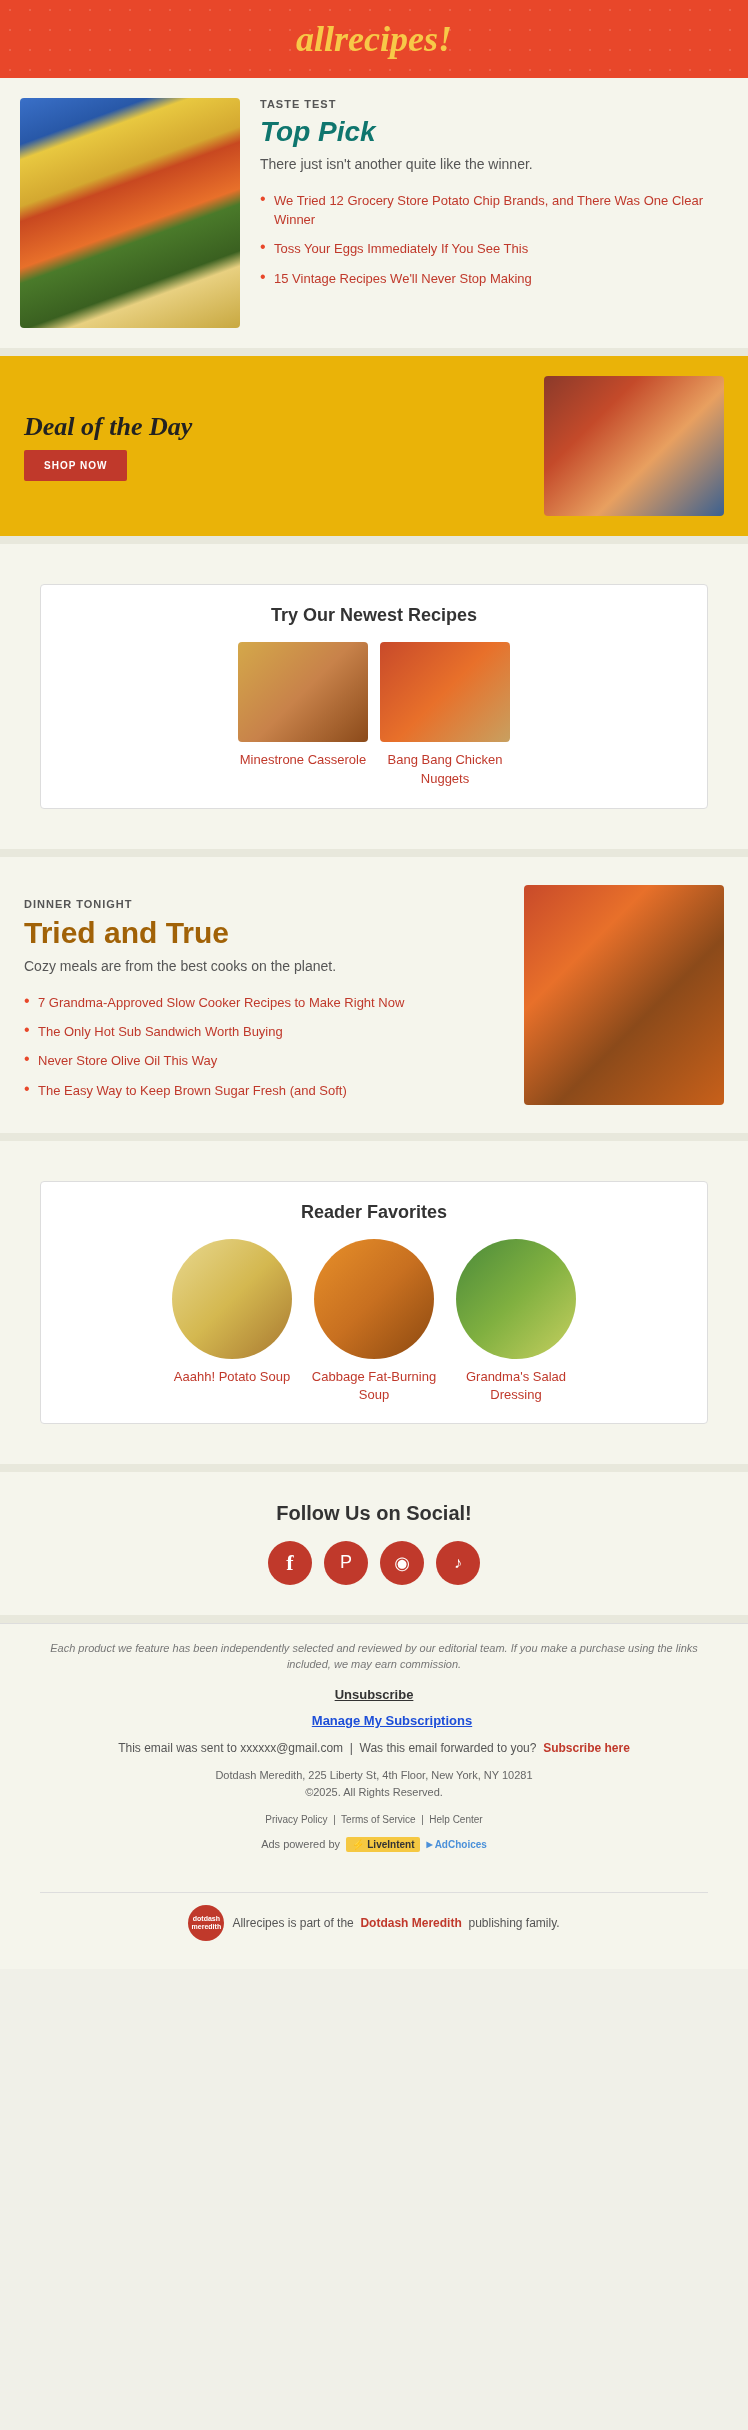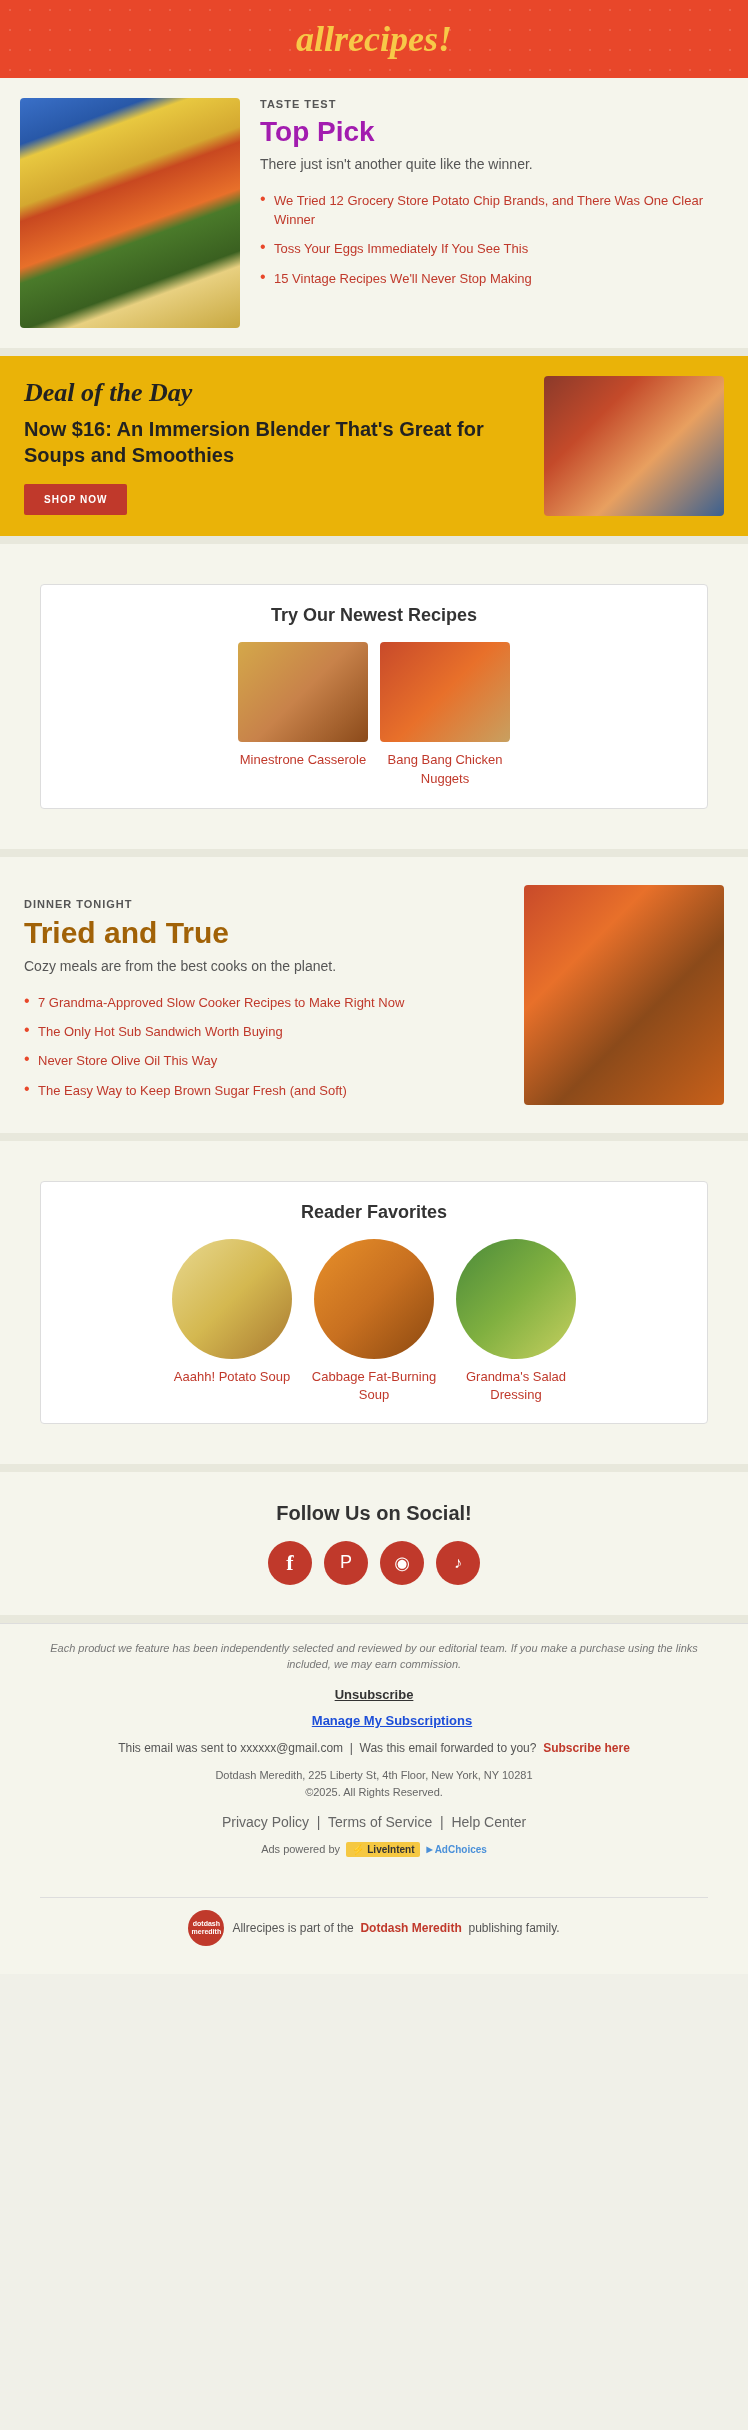--- a/index.html
+++ b/index.html
@@ -60,22 +60,23 @@
       font-size: 11px;
       font-weight: bold;
       letter-spacing: 1px;
       color: #555;
       text-transform: uppercase;
       margin-bottom: 6px;
     }
     .taste-test-content h2 {
       font-size: 28px;
       font-weight: 900;
-      color: #a21caf;
+      color: #0f766e;
       margin-bottom: 8px;
+      font-style: italic;
     }
     .taste-test-content p {
       font-size: 14px;
       color: #555;
       margin-bottom: 14px;
     }
     .bullet-list {
       list-style: none;
       padding: 0;
     }
@@ -326,21 +327,21 @@
       color: #c0392b;
       text-decoration: none;
     }
     .footer-address {
       font-size: 11px;
       color: #666;
       line-height: 1.6;
       margin-bottom: 12px;
     }
     .footer-links {
-      font-size: 14px;
+      font-size: 10px;
       color: #666;
       margin-bottom: 12px;
     }
     .footer-links a {
       color: #666;
       text-decoration: none;
     }
     .footer-ads {
       font-size: 11px;
       color: #666;
@@ -437,21 +438,20 @@
       <li><a>15 Vintage Recipes We'll Never Stop Making</a></li>
     </ul>
   </div>
 </div>
 
 <div class="divider"></div>
 
 <div class="deal-section">
   <div class="deal-content">
     <div class="deal-title">Deal of the Day</div>
-    <div class="deal-description">Now $16: An Immersion Blender That's Great for Soups and Smoothies</div>
     <button class="shop-btn">SHOP NOW</button>
   </div>
   <div class="deal-img"></div>
 </div>
 
 <div class="divider"></div>
 
 <div style="background:#f5f5ec; padding: 20px;">
   <div class="recipes-section">
     <h3>Try Our Newest Recipes</h3>

